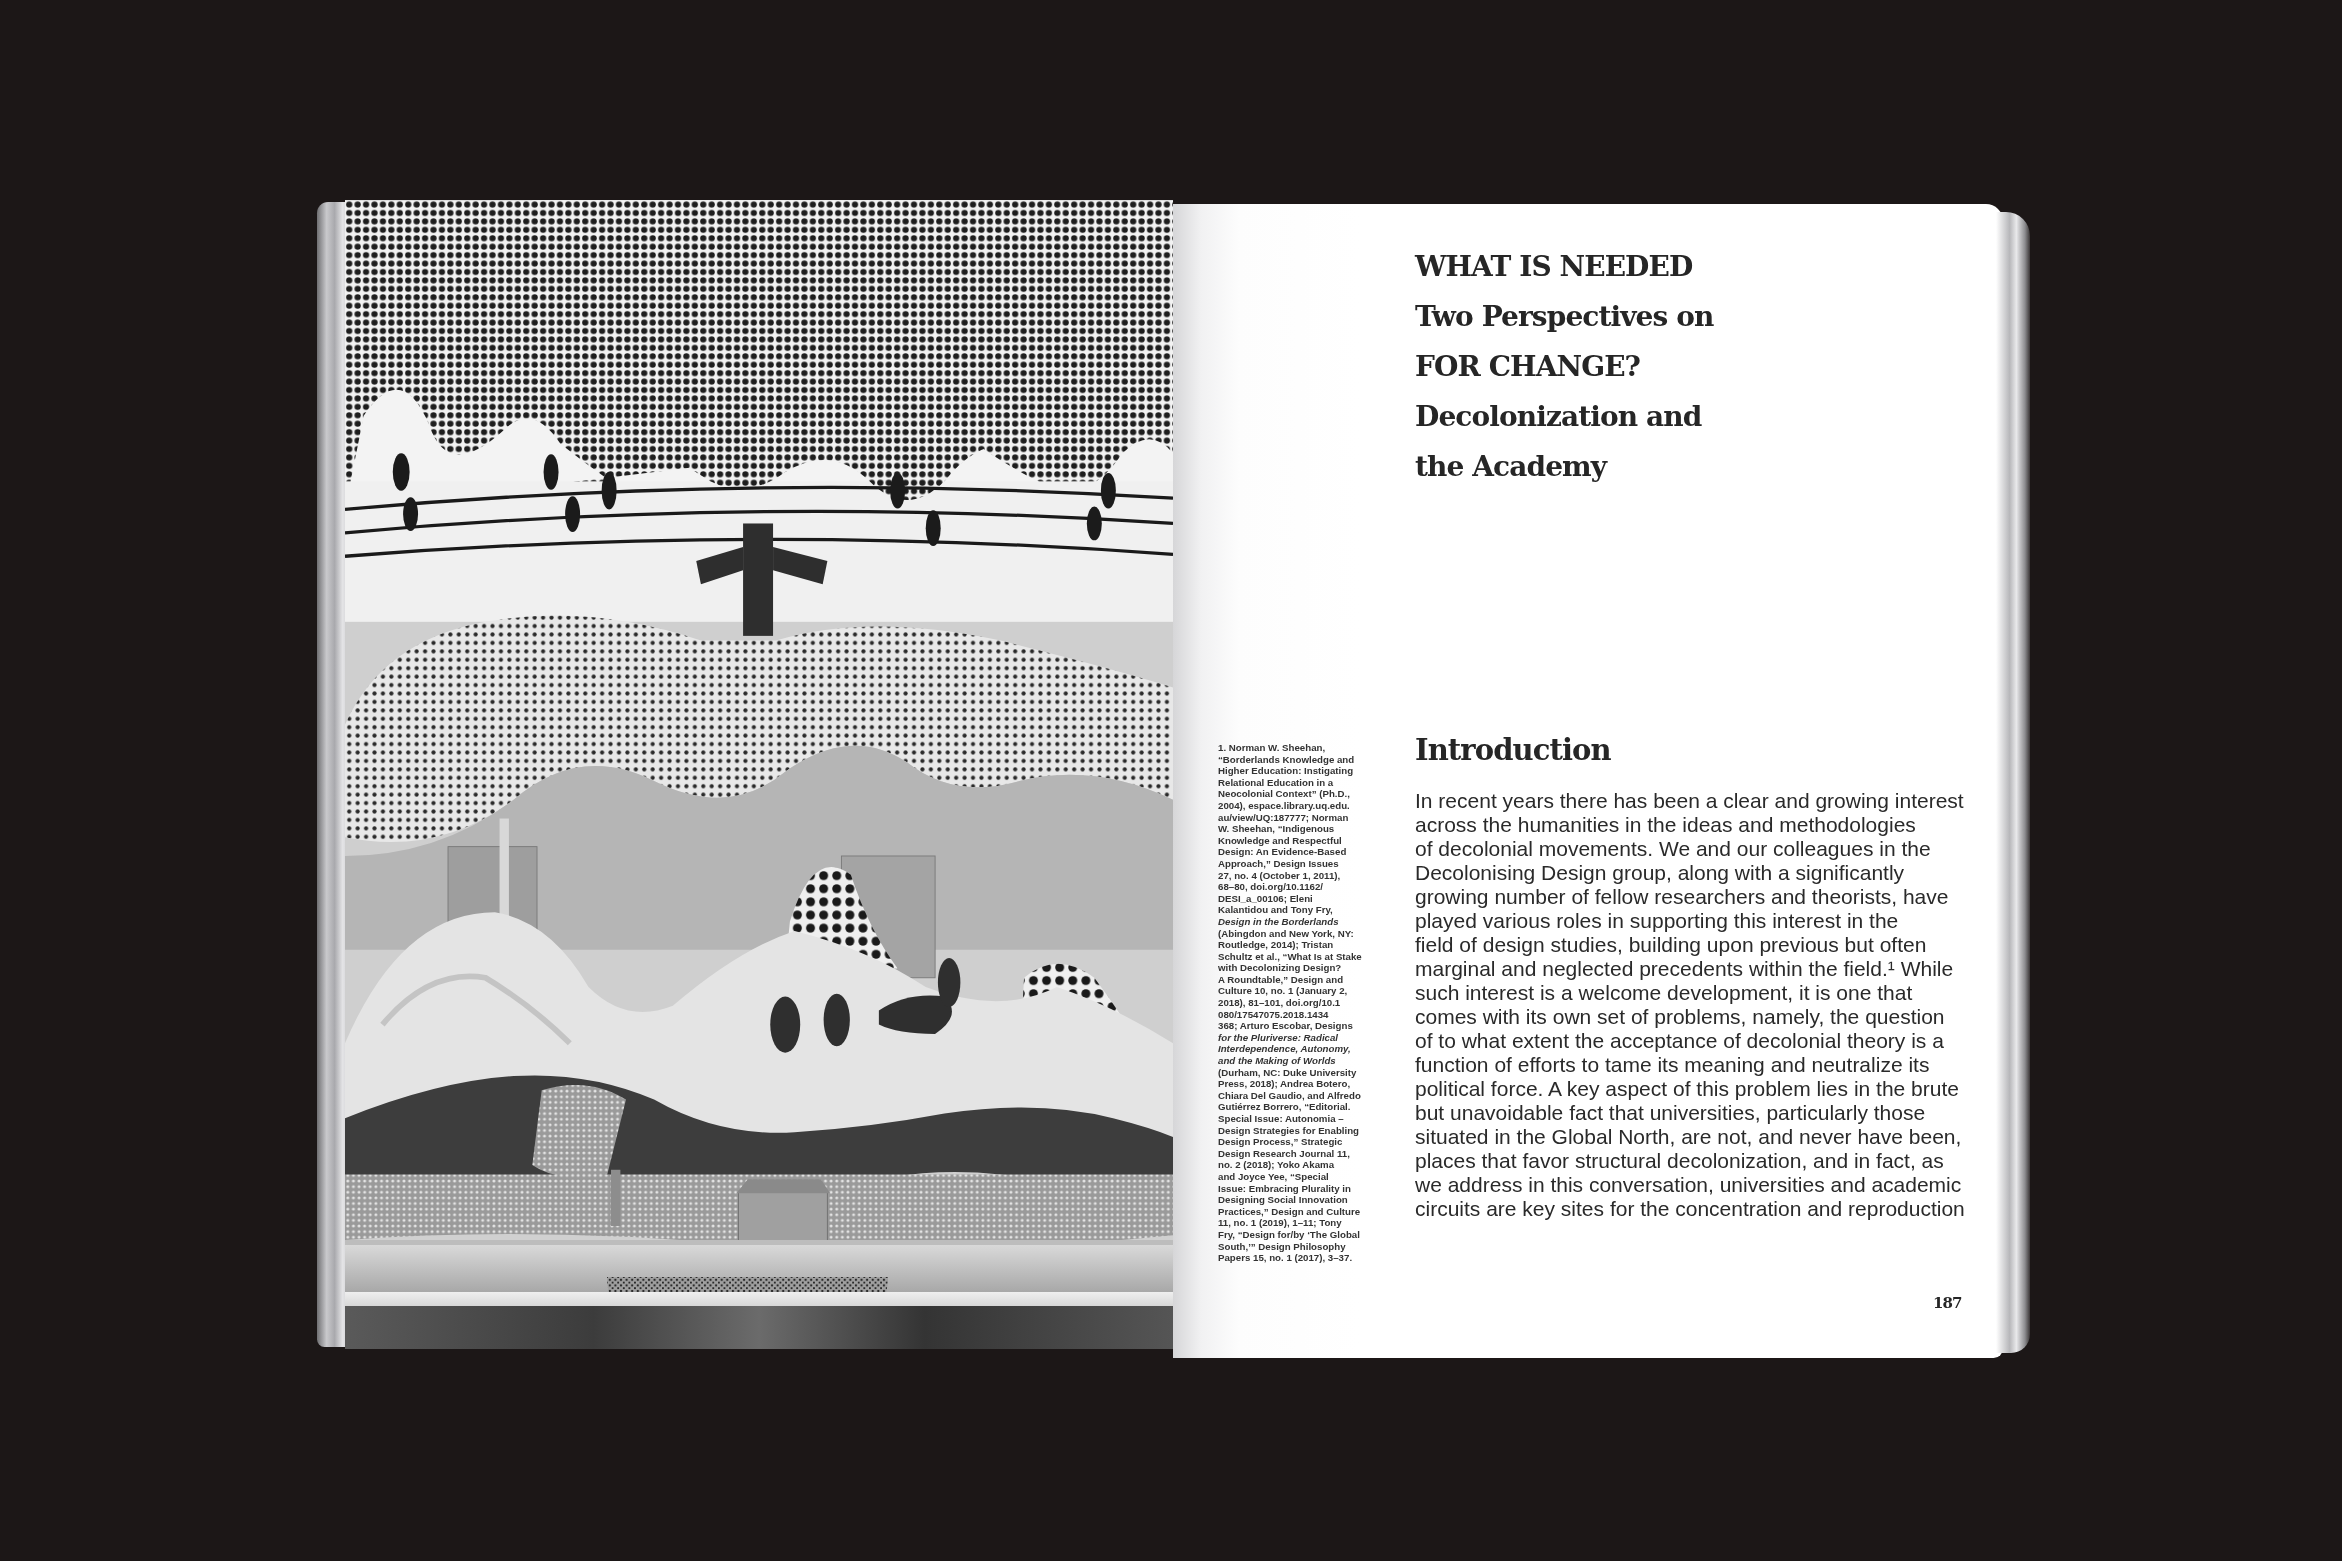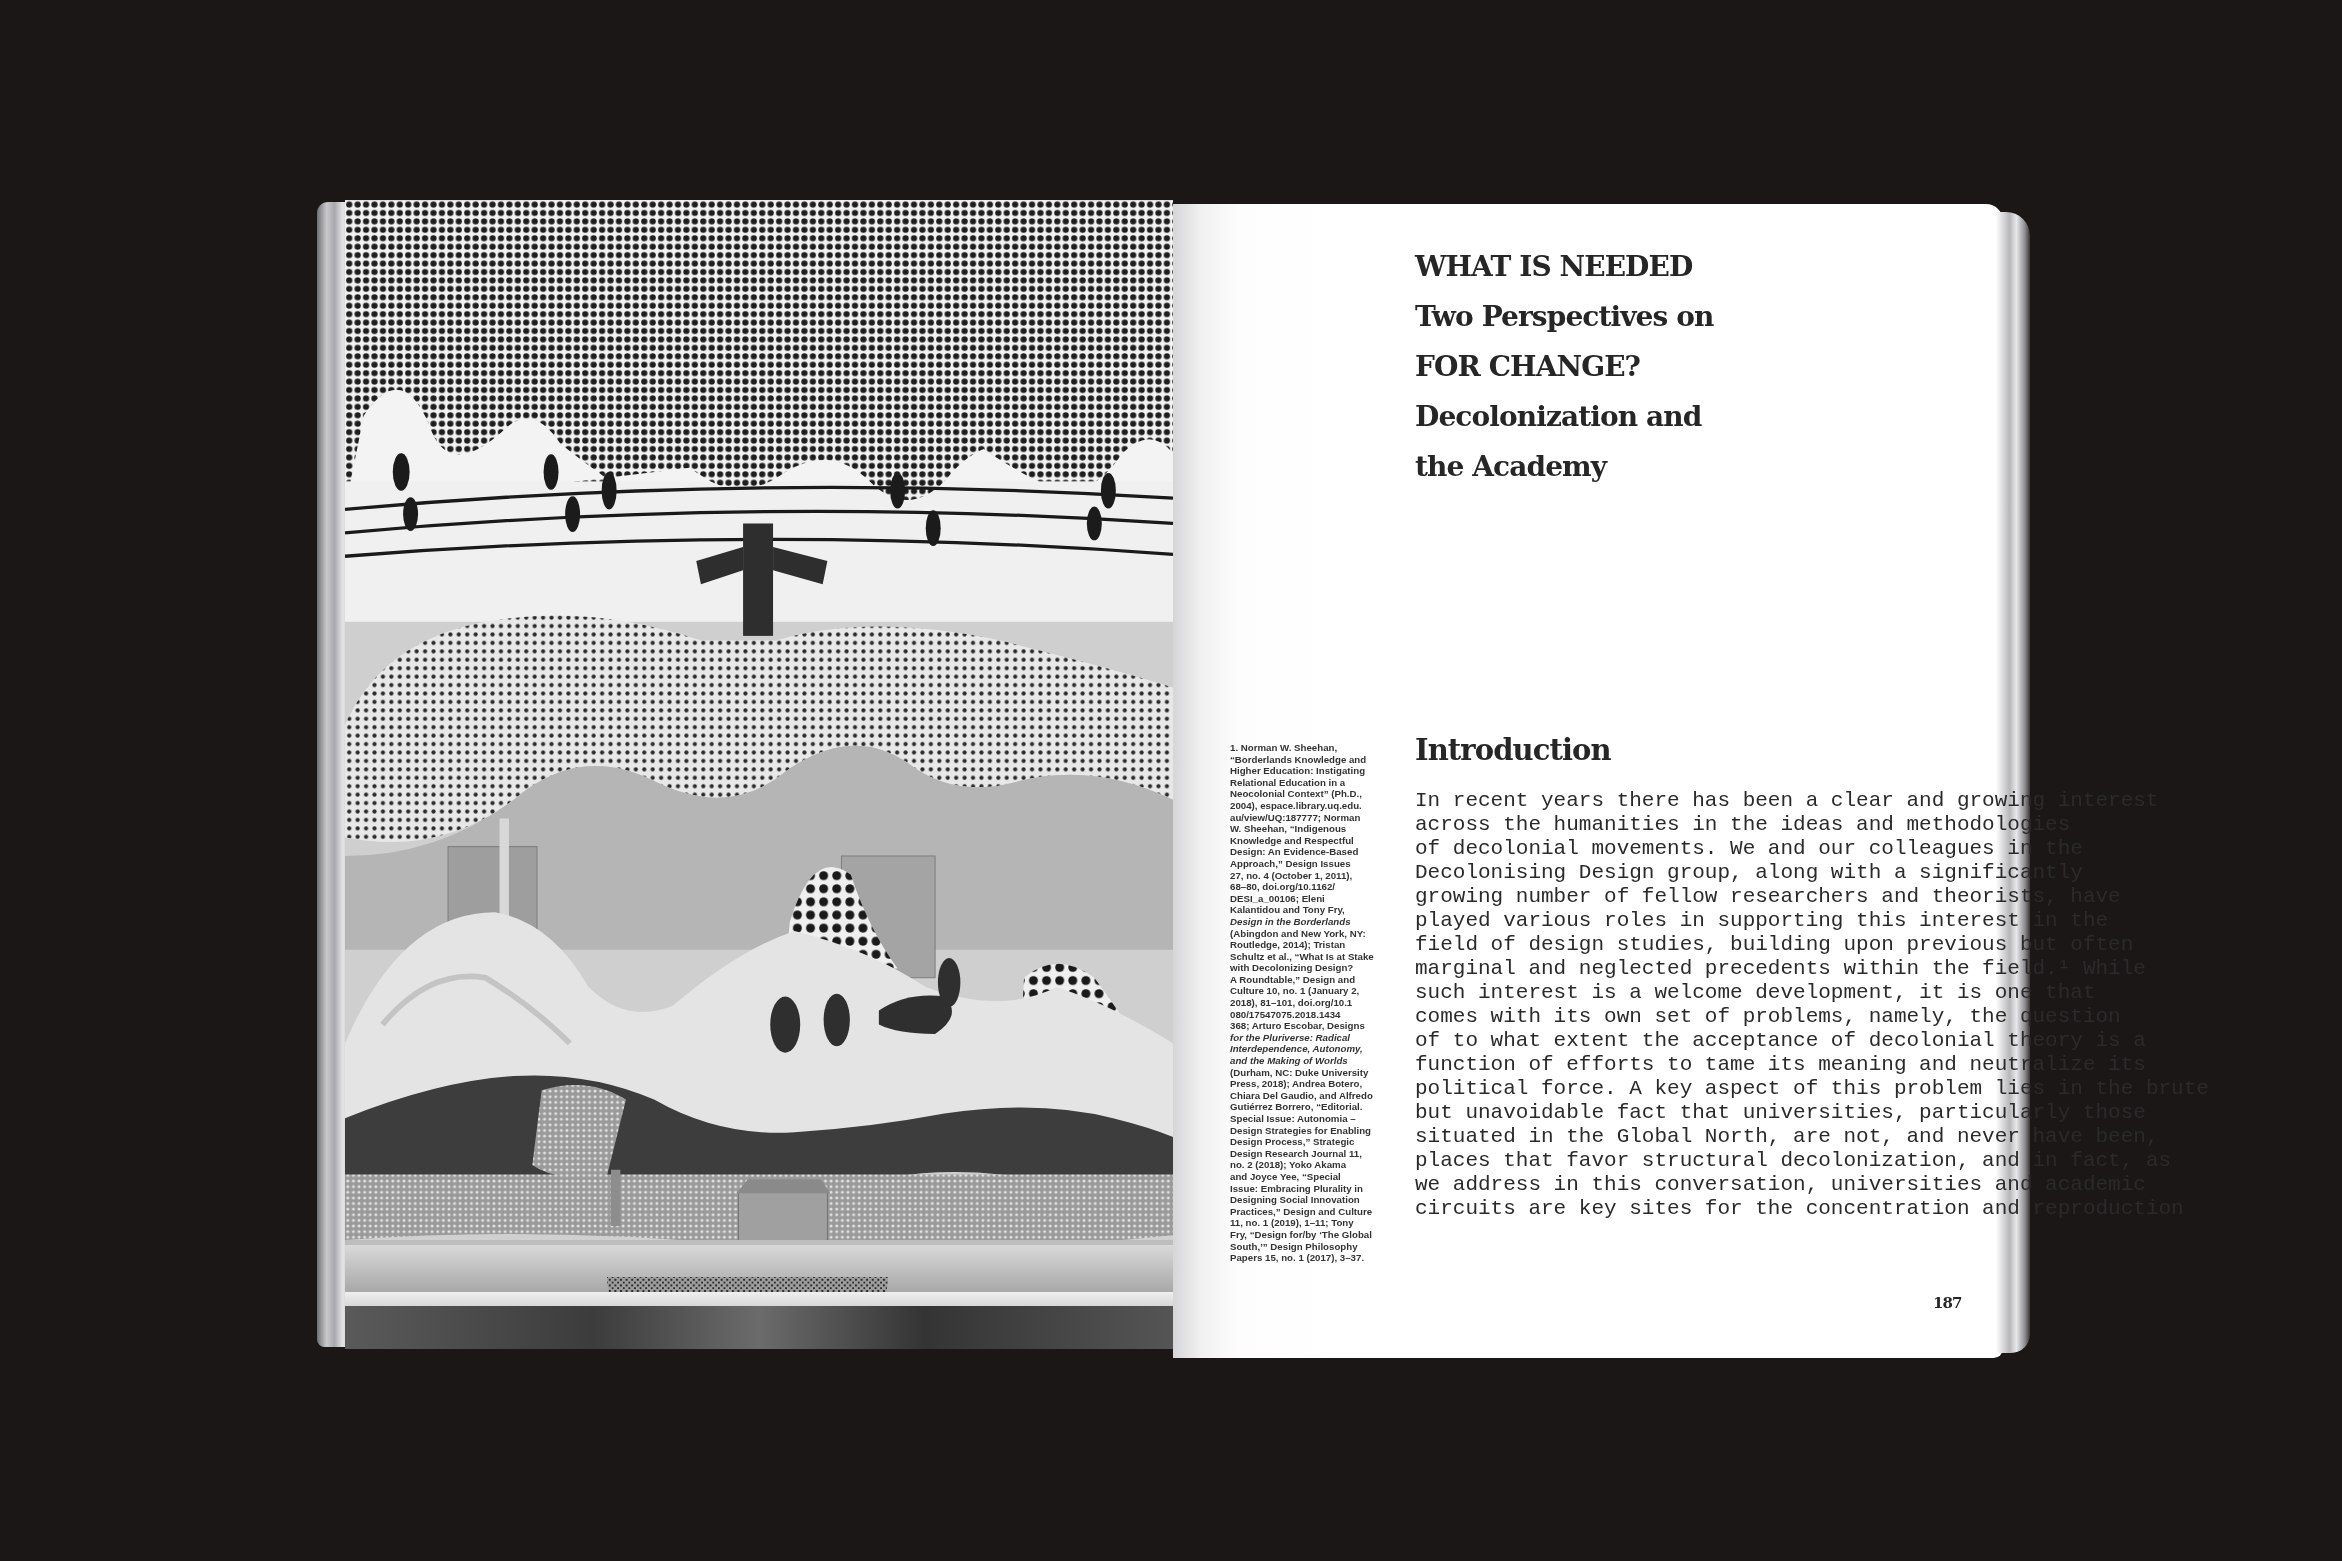--- a/index.html
+++ b/index.html
@@ -49,30 +49,30 @@
       position: absolute; left: 1415px; top: 532px; width: 525px;
       font-size: 34px; line-height: 42px; margin: 0;
     }
     .authors .line { display: block; white-space: nowrap; }
     .section-heading {
       position: absolute; left: 1415px; top: 737px;
       font-size: 29px; line-height: 26px; margin: 0;
     }
     .body-text {
       position: absolute; left: 1415px; top: 789px; width: 553px;
-      font-family: Liberation Mono, monospace; font-size: 21px; line-height: 24px;
+      font-family: Liberation Sans, sans-serif; font-size: 21px; line-height: 24px;
       color: #2a2a2a; margin: 0;
     }
     .body-text .line { display: block; white-space: nowrap; }
     .footnote {
       position: absolute; left: 1218px; top: 742px; width: 178px;
       font-family: "Liberation Sans", sans-serif; font-weight: bold;
       font-size: 9.7px; line-height: 11.6px; color: #333; margin: 0;
     }
-    .footnote .line { display: block; white-space: nowrap; margin-left: 12px; }
+    .footnote .line { display: block; white-space: nowrap; }
     .footnote .it { font-style: italic; }
     .page-number {
       position: absolute; left: 1933px; top: 1295px;
       font-size: 15px; line-height: 17px;
     }
   </style>
 </head>
 <body>
 
 <div class="spread">

